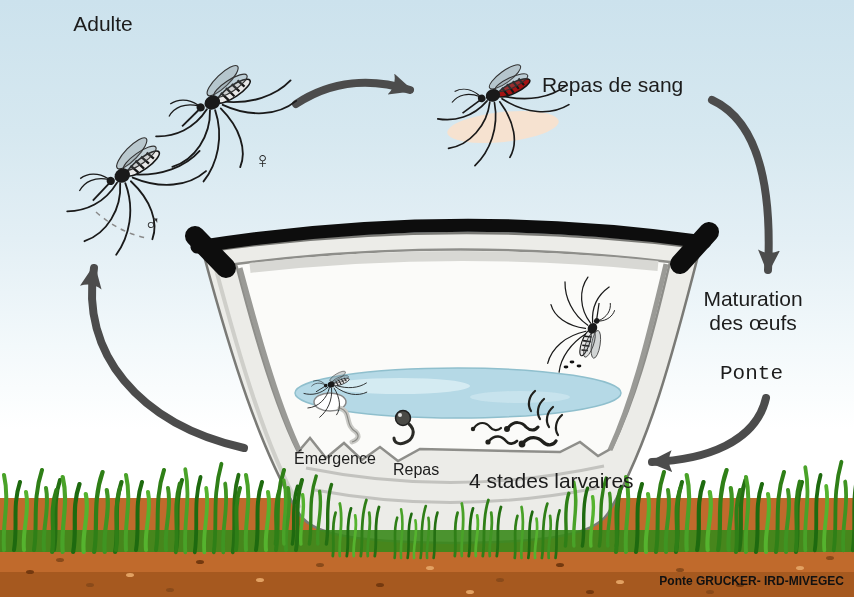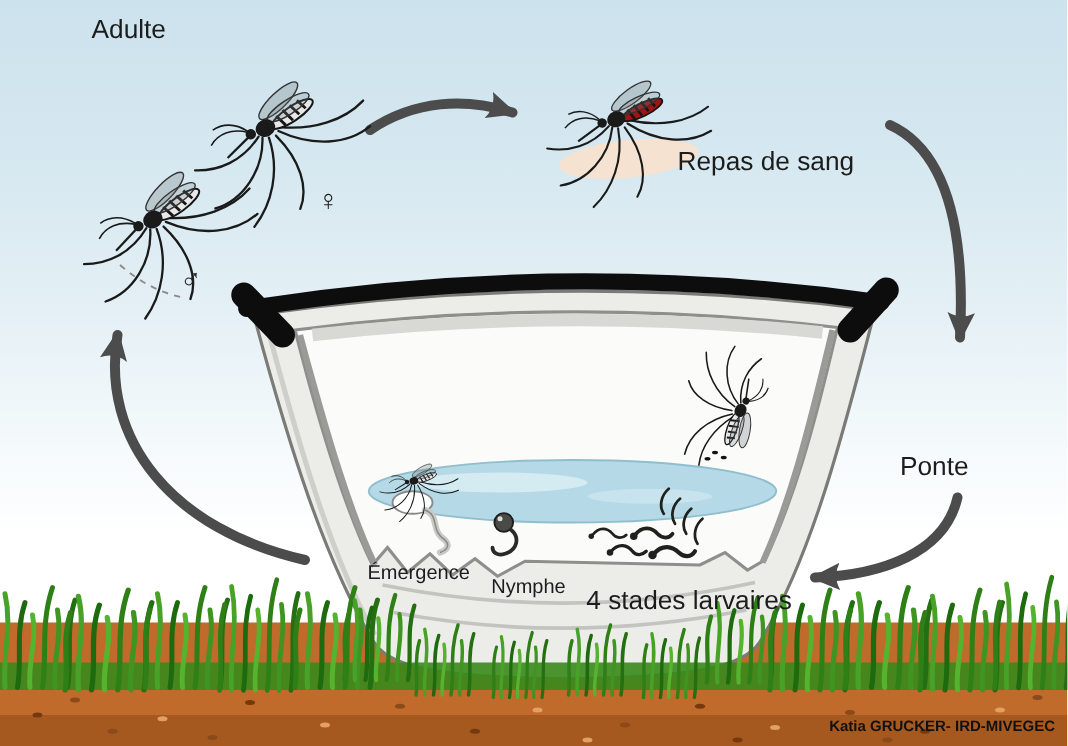--- a/index.html
+++ b/index.html
@@ -183,26 +183,30 @@
     <g>
       <ellipse cx="503" cy="127" rx="56" ry="15" fill="#f6e2d0" transform="rotate(-6 503 127)"></ellipse>
       <use href="#mosq" xlink:href="#mosq" transform="translate(495,98) rotate(-20) scale(1.05)" style="--abd:#a31313"></use>
     </g>
   </svg>
 
   <div class="label big center" style="left:17px;top:12px;width:172px;">
     <span style="display:block">Adulte</span>
   </div>
 
-  <div class="label big" style="left:542px;top:73px;margin-top:45px;">Repas de sang</div>
-
-
-  <div class="label big" style="left:720px;top:362px;">Ponte</div>
+  <div class="label big" style="left:542px;top:73px;">Repas de sang</div>
+
+  <div class="label big center" style="left:682px;top:287px;width:142px;">
+    <span style="display:block">Maturation</span>
+    <span style="display:block">des œufs</span>
+  </div>
+
+  <div class="label big" style="left:720px;top:362px;font-family:Liberation Mono, monospace;">Ponte</div>
 
   <div class="label mid" style="left:294px;top:450px;text-align:right;">Émergence</div>
-  <div class="label mid" style="left:393px;top:461px;">Nymphe</div>
+  <div class="label mid" style="left:393px;top:461px;">Repas</div>
   <div class="label small" style="left:469px;top:469px;">4 stades larvaires</div>
 
   <div class="label sym" style="left:254px;top:147px;">♀</div>
   <div class="label sym" style="left:144px;top:210px;">♂</div>
 
-  <div class="credit">Katia GRUCKER- IRD-MIVEGEC</div>
+  <div class="credit">Ponte GRUCKER- IRD-MIVEGEC</div>
 </div>
 
 </body></html>

